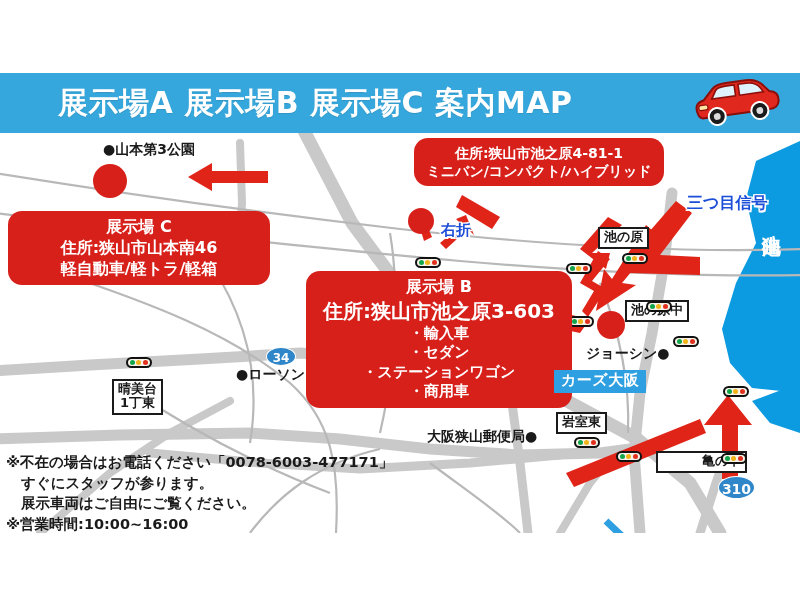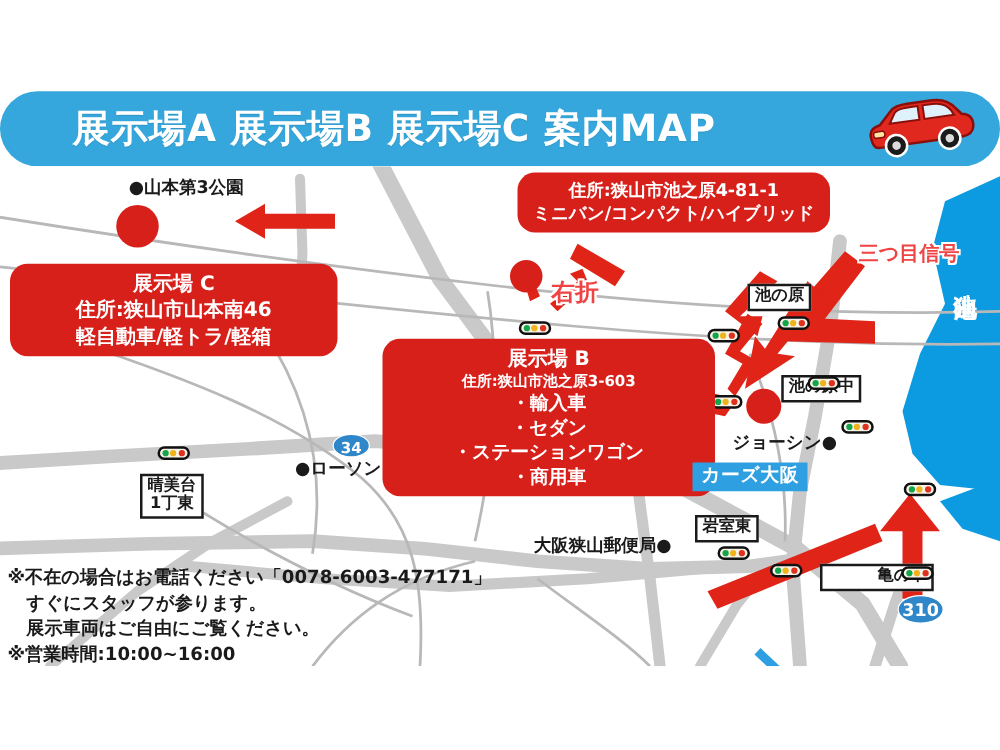--- a/index.html
+++ b/index.html
@@ -23,21 +23,20 @@
   }
 
   
   #header-banner {
     position: absolute;
     left: 0;
     top: 73px;
     width: 800px;
     height: 60px;
     background: #36a7dc;
-    border-radius: 30px;
   }
   #header-title {
     position: absolute;
     left: 58px;
     top: 50%;
     transform: translateY(-50%);
     color: #ffffff;
     font-size: 30px;
     font-weight: bold;
     letter-spacing: 0.5px;
@@ -93,21 +92,21 @@
     width: 250px;
     font-size: 14px;
   }
   #callout-b {
     left: 306px;
     top: 138px;
     width: 266px;
     font-size: 15px;
   }
   #callout-b .c-line.title { font-size: 16px; }
-  #callout-b .c-line.addr { font-size: 12px; }
+  #callout-b .c-line.addr { font-size: 20px; }
   #callout-b .c-line.item { font-size: 15px; }
 
   
   .map-label {
     position: absolute;
     font-weight: bold;
     white-space: nowrap;
     color: #1a1a1a;
     z-index: 5;
   }
@@ -124,30 +123,30 @@
     line-height: 1.12;
     text-align: center;
     padding: 1px 4px 2px 4px;
     white-space: nowrap;
     z-index: 5;
   }
 
   
   .red-note {
     position: absolute;
-    color: #ef4444;
+    color: #1d4ed8;
     font-weight: bold;
     white-space: nowrap;
     z-index: 7;
     text-shadow:
       -1.5px -1.5px 0 #fff,  1.5px -1.5px 0 #fff,
       -1.5px  1.5px 0 #fff,  1.5px  1.5px 0 #fff,
       -1.5px 0 0 #fff, 1.5px 0 0 #fff, 0 -1.5px 0 #fff, 0 1.5px 0 #fff;
   }
-  #label-migisetsu { font-size: 19px; }
+  #label-migisetsu { font-size: 15px; }
   #label-mitsumeshingo { font-size: 16px; }
 
   
   #label-sayamaike {
     position: absolute;
     color: #ffffff;
     font-weight: bold;
     font-size: 19px;
     line-height: 1.06;
     writing-mode: vertical-rl;

